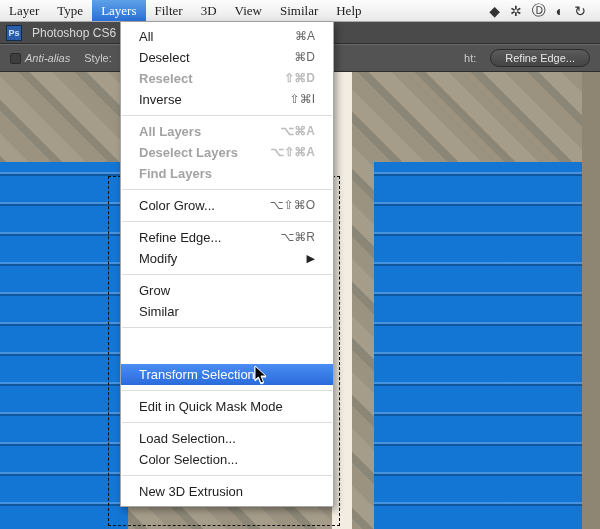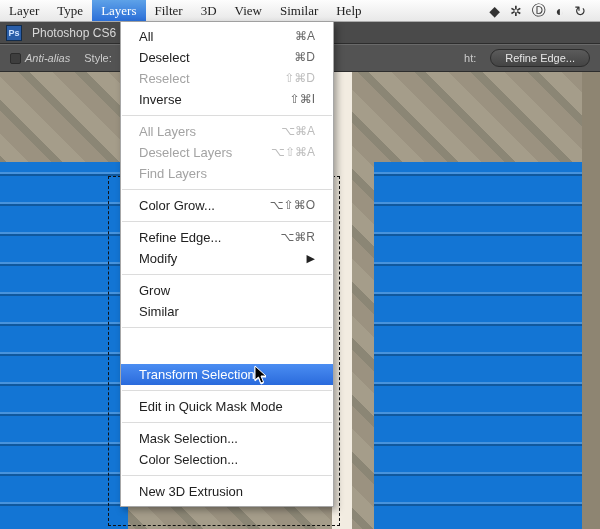--- a/index.html
+++ b/index.html
@@ -111,21 +111,21 @@
     border-top: none;
     box-shadow: 3px 3px 7px rgba(0,0,0,.35);
     font-size: 13px;
     padding: 4px 0;
   }
   .dropdown .row {
     display: flex; align-items: flex-end; justify-content: space-between;
     padding: 2px 18px 2px 18px; color: #222; cursor: default;
     line-height: 17px; white-space: nowrap;
   }
-  .dropdown .row.disabled { color: #a3a3a3; }
+  .dropdown .row.disabled { color: #a3a3a3; font-weight: bold; }
   .dropdown .row.highlight {
     background: linear-gradient(#4b8df2, #2a6bdc); color: #fff; margin-top: 36px;
   }
   .dropdown .row .shortcut { font-size: 12px; color: #666; padding-left: 12px; }
   .dropdown .row.disabled .shortcut { color: #bdbdbd; }
   .dropdown .row .sub-arrow { font-size: 11px; color: #222; }
   .dropdown hr {
     border: none; border-top: 1px solid #dcdcdc; margin: 5px 1px;
   }
 
@@ -247,21 +247,21 @@
     <span>Transform Selection</span>
   </div>
   <hr>
 
   <div class="row">
     <span>Edit in Quick Mask Mode</span>
   </div>
   <hr>
 
   <div class="row">
-    <span>Mask Selection...</span>
+    <span>Load Selection...</span>
   </div>
   <div class="row">
     <span>Color Selection...</span>
   </div>
   <hr>
 
   <div class="row">
     <span>New 3D Extrusion</span>
   </div>
 </div>

